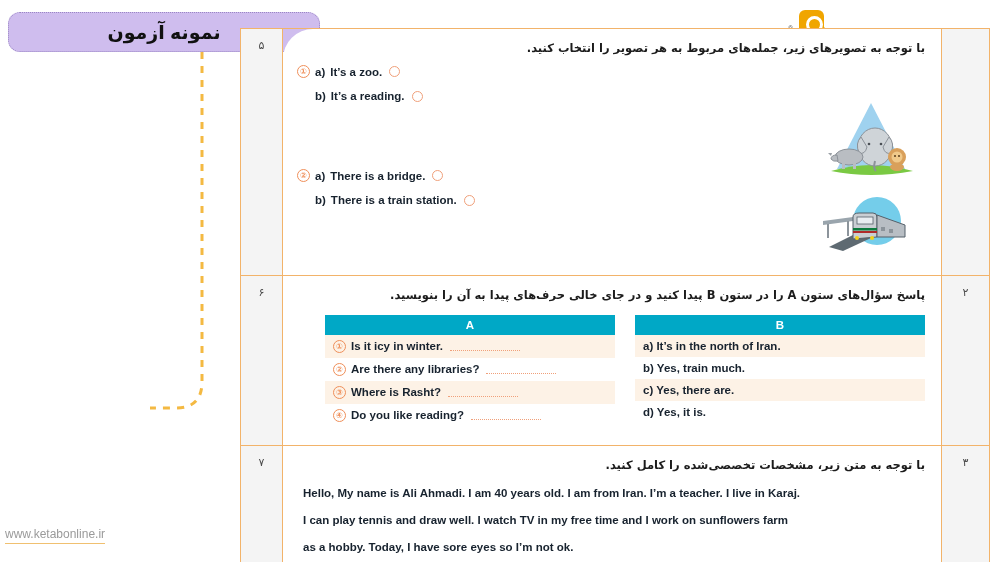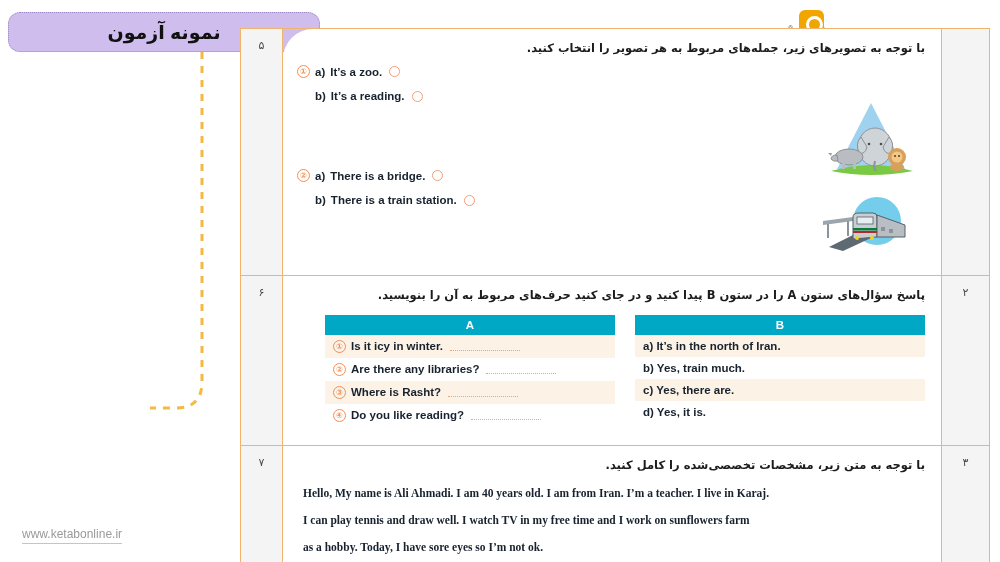--- a/index.html
+++ b/index.html
@@ -155,27 +155,26 @@
     border-bottom: 1.5px dotted #f0a07a;
     height: 10px; margin-left: 2px;
   }
 
   
   .para {
     direction: ltr; text-align: left;
     font-size: 11.5px; font-weight: bold; color: #17222e;
     line-height: 2.35;
     margin: 6px 6px 8px 8px;
-    font-family: Liberation Serif, serif;
   }
 
   
   #site-url {
     position: absolute;
-    left: 22px; top: 527px;
+    left: 5px; top: 527px;
     font-size: 12px; color: #9a9a9a;
     border-bottom: 1.5px solid #f0c070;
     padding-bottom: 2px;
     direction: ltr;
   }
 </style>
 </head>
 <body>
 
 <div id="page">
@@ -288,21 +287,21 @@
         <div class="qnum-cell">۵</div>
       </td>
     </tr>
 
     <tr>
       <td class="col-score">
         <div class="score-cell">۲</div>
       </td>
       <td class="col-body">
         <div class="body-cell">
-          <div class="fa-instruction">پاسخ سؤال‌های ستون A را در ستون B پیدا کنید و در جای کنید حرف‌های مربوط به آن را بنویسید.</div>
+          <div class="fa-instruction">پاسخ سؤال‌های ستون A را در ستون B پیدا کنید و در جای خالی حرف‌های پیدا به آن را بنویسید.</div>
 
           <div class="match-wrap">
             <div class="match-col">
               <div class="match-head">A</div>
               <div class="match-row row-alt">
                 <span class="num-circle">①</span>
                 <span>Is it icy in winter.</span>
                 <span class="dotline"></span>
               </div>
               <div class="match-row row-plain">

